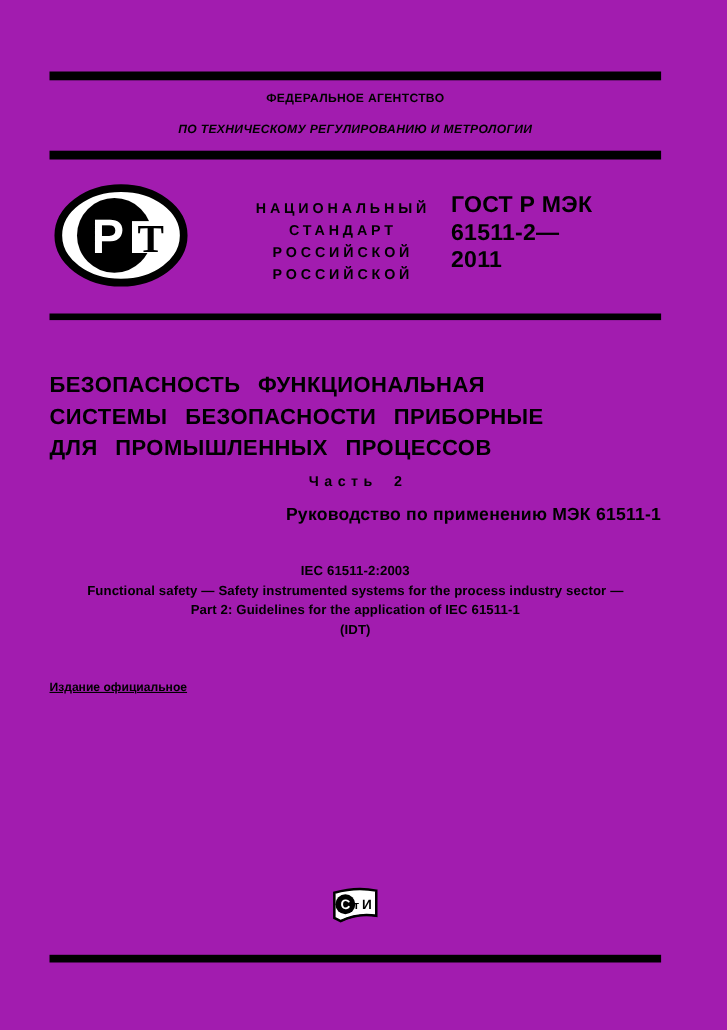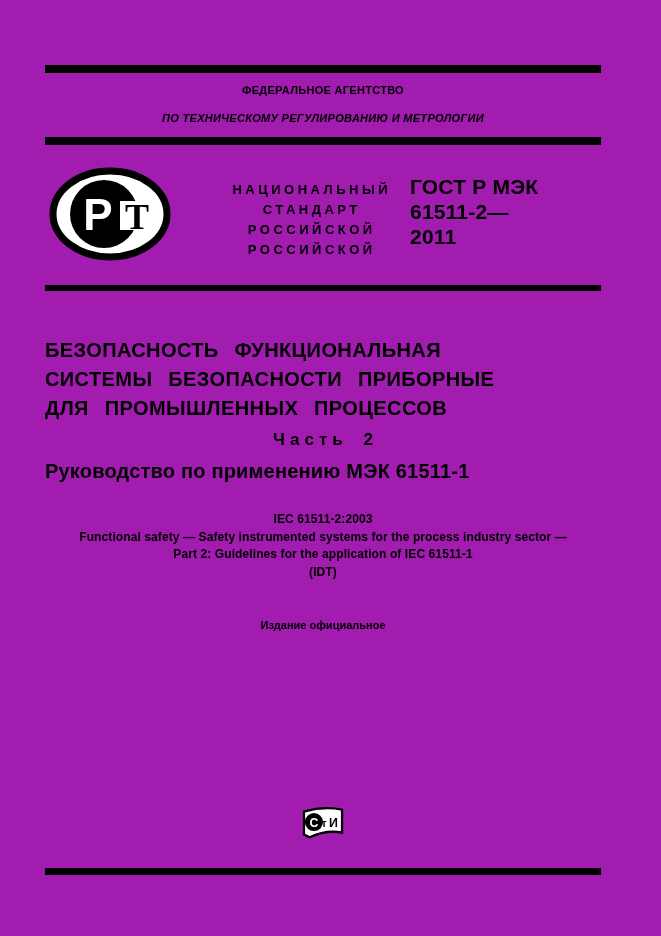--- a/index.html
+++ b/index.html
@@ -28,32 +28,32 @@
   .designation{
     position:absolute;left:365px;top:174px;width:185px;
     font-size:21px;line-height:25px;letter-spacing:.2px;text-align:left;
   }
   .title-block{
     position:absolute;left:0;top:336px;width:556px;text-align:left;
     font-size:20px;line-height:29px;word-spacing:10px;letter-spacing:.4px;
   }
   .part-line{
     position:absolute;left:0;top:430px;width:556px;text-align:center;
-    font-size:17px;letter-spacing:5px;text-indent:5px;word-spacing:6px;
+    font-size:13px;letter-spacing:5px;text-indent:5px;word-spacing:6px;
   }
   .subtitle{
-    position:absolute;left:0;top:460px;width:556px;text-align:left;
-    font-size:20px;letter-spacing:.2px;
+    position:absolute;left:0;top:460px;width:556px;text-align:right;
+    font-size:16px;letter-spacing:.2px;
   }
   .reference{
     position:absolute;left:-20px;top:511px;width:596px;text-align:center;
     font-size:12px;line-height:17.5px;letter-spacing:.1px;
   }
   .edition{
-    position:absolute;left:0;top:619px;width:556px;text-align:center;font-size:11px;
+    position:absolute;left:0;top:619px;width:556px;text-align:left;font-size:11px;text-decoration:underline;
   }
   .imprint{
     position:absolute;left:0;top:803px;width:556px;
     display:flex;justify-content:center;align-items:center;gap:26px;
   }
   .imprint-text{text-align:center;font-size:11px;line-height:13px;}
   .si-logo{flex:0 0 auto;display:block;}
 </style>
 </head>
 <body>

